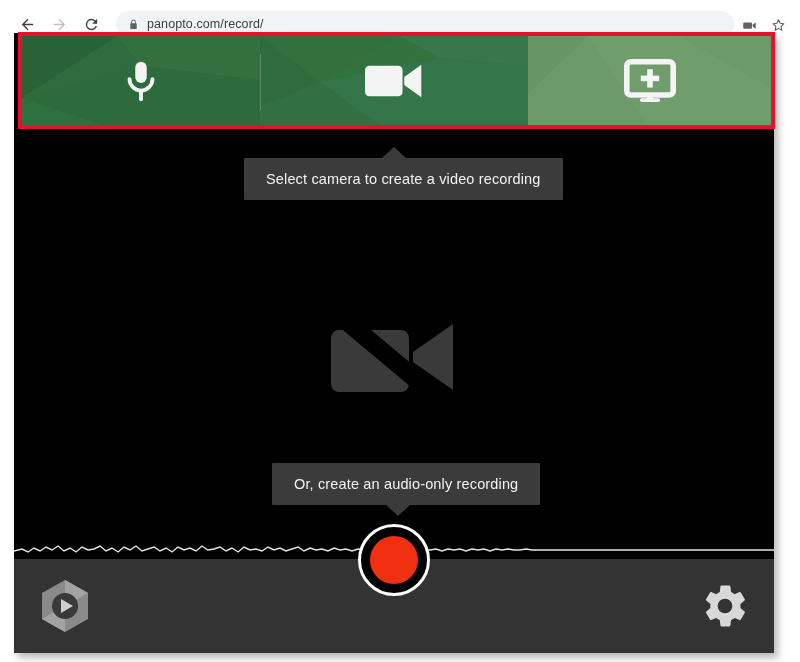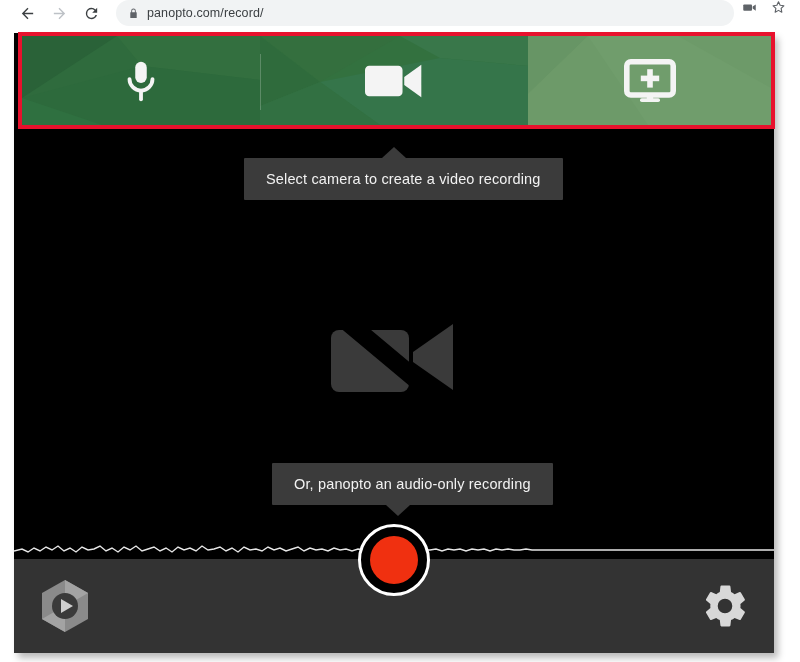--- a/index.html
+++ b/index.html
@@ -19,21 +19,21 @@
     background: #ffffff;
   }
 
   
   .browser-bar {
     position: absolute;
     left: 0; top: 0;
     width: 800px; height: 37px;
     background: #ffffff;
     display: flex;
-    align-items: flex-start;
+    align-items: flex-end;
   }
   .nav-btn {
     width: 26px; height: 26px;
     margin-left: 6px;
     display: flex; align-items: center; justify-content: center;
     border-radius: 50%;
   }
   .nav-btn:first-child { margin-left: 14px; }
   .nav-glyph { display: block; }
 
@@ -303,21 +303,21 @@
         <line x1="10" y1="8" x2="132" y2="110" stroke="#000000" stroke-width="18" stroke-linecap="round"></line>
       </svg>
     </div>
 
     <div class="tooltip tip-camera" style="left:230px; top:125px;">
       <span>Select camera to create a video recording</span>
       <span class="tip-arrow"></span>
     </div>
 
     <div class="tooltip tip-audio" style="left:258px; top:430px;">
-      <span>Or, panopto an audio-only recording</span>
+      <span>Or, create an audio-only recording</span>
       <span class="tip-arrow"></span>
     </div>
 
     <div class="wave-wrap" style="left:0; top:505px; width:760px; height:22px;">
       <svg width="760" height="22" viewBox="0 0 760 22" preserveAspectRatio="none">
         <polyline fill="none" stroke="#e6e6e6" stroke-width="1.4" points="0,13 8,11 14,14 20,10 26,13 32,9 38,12 44,8 50,13 56,10 62,14 68,9 74,12 80,11 86,8 92,13 98,10 104,14 110,9 116,12 122,8 128,13 134,11 140,9 146,13 152,10 158,14 164,9 170,12 176,10 182,13 188,8 194,12 200,11 206,9 212,13 218,10 224,14 230,9 236,12 242,11 248,13 254,9 260,12 266,10 272,13 278,11 284,9 290,13 296,10 302,12 308,11 314,13 320,10 326,12 332,11 338,13 344,11 350,12 356,11 362,13 368,11 374,12 380,12 386,12 392,12 398,12 404,12 410,12 416,12 422,11 428,13 434,11 440,12 446,11 452,13 458,11 464,12 470,11 476,13 482,11 488,12 494,11 500,12 506,12 512,11 518,12 524,12 530,12 536,12 542,12 548,12 554,12 560,12 566,12 572,12 578,12 584,12 590,12 596,12 602,12 608,12 614,12 620,12 626,12 632,12 638,12 644,12 650,12 656,12 662,12 668,12 674,12 680,12 686,12 692,12 698,12 704,12 710,12 716,12 722,12 728,12 734,12 740,12 746,12 752,12 760,12"></polyline>
       </svg>
     </div>
 
     <div class="record-btn" style="top:491px;">

